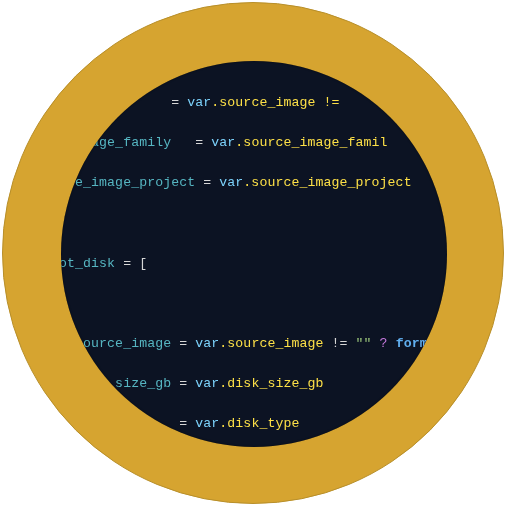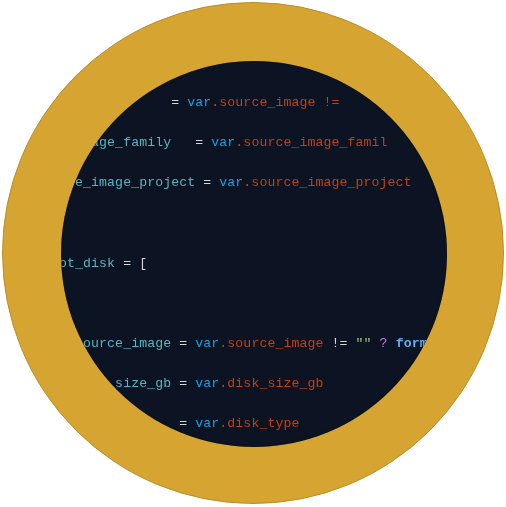--- a/index.html
+++ b/index.html
@@ -36,24 +36,24 @@
   .code {
     position: absolute;
     left: -18px;
     top: 12px;
     width: 440px;
     color: #d7d7d7;
     line-height: 1.52;
     white-space: pre;
     letter-spacing: 0.1px;
   }
-  .kw   { color: #0ea5e9; }   
+  .kw   { color: #7dd3fc; }   
   .op   { color: #d7d7d7; }
   .id   { color: #d7d7d7; }
-  .prop { color: #c2410c; }
+  .prop { color: #fde047; }
   .lbl  { color: #56b6c2; }
   .str  { color: #98c379; }
   .punc { color: #d7d7d7; }
   .func { color: #61afef; font-weight: bold; }
   .tern { color: #c678dd; }
   .line { display: block; height: 1.52em; }
   .fade {
     position: absolute;
     left: 0; right: 0; bottom: 0;
     height: 90px;

